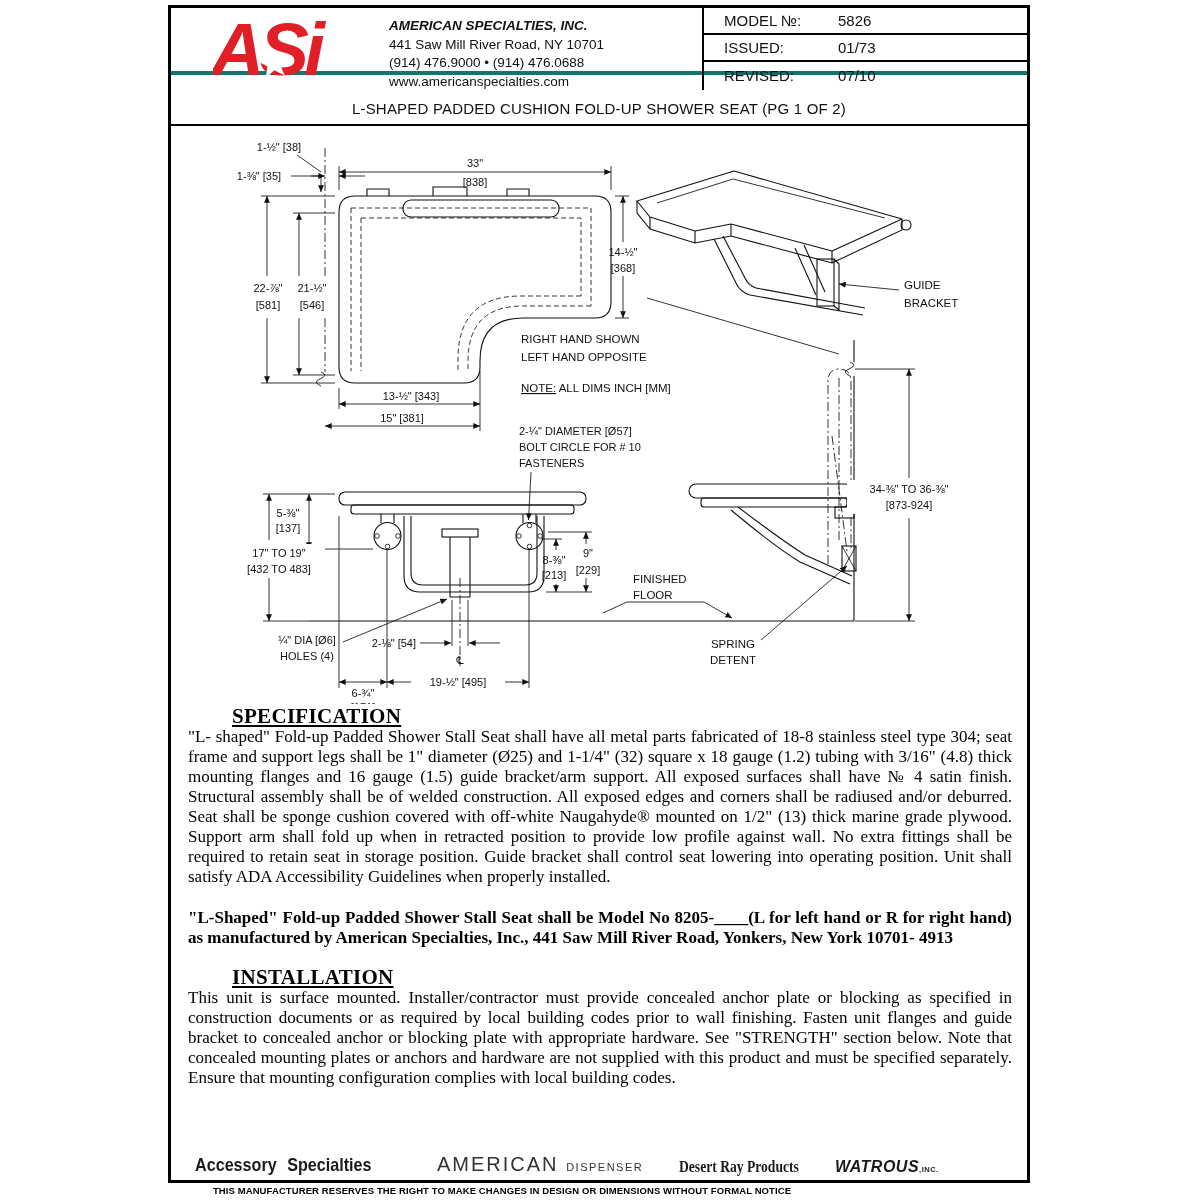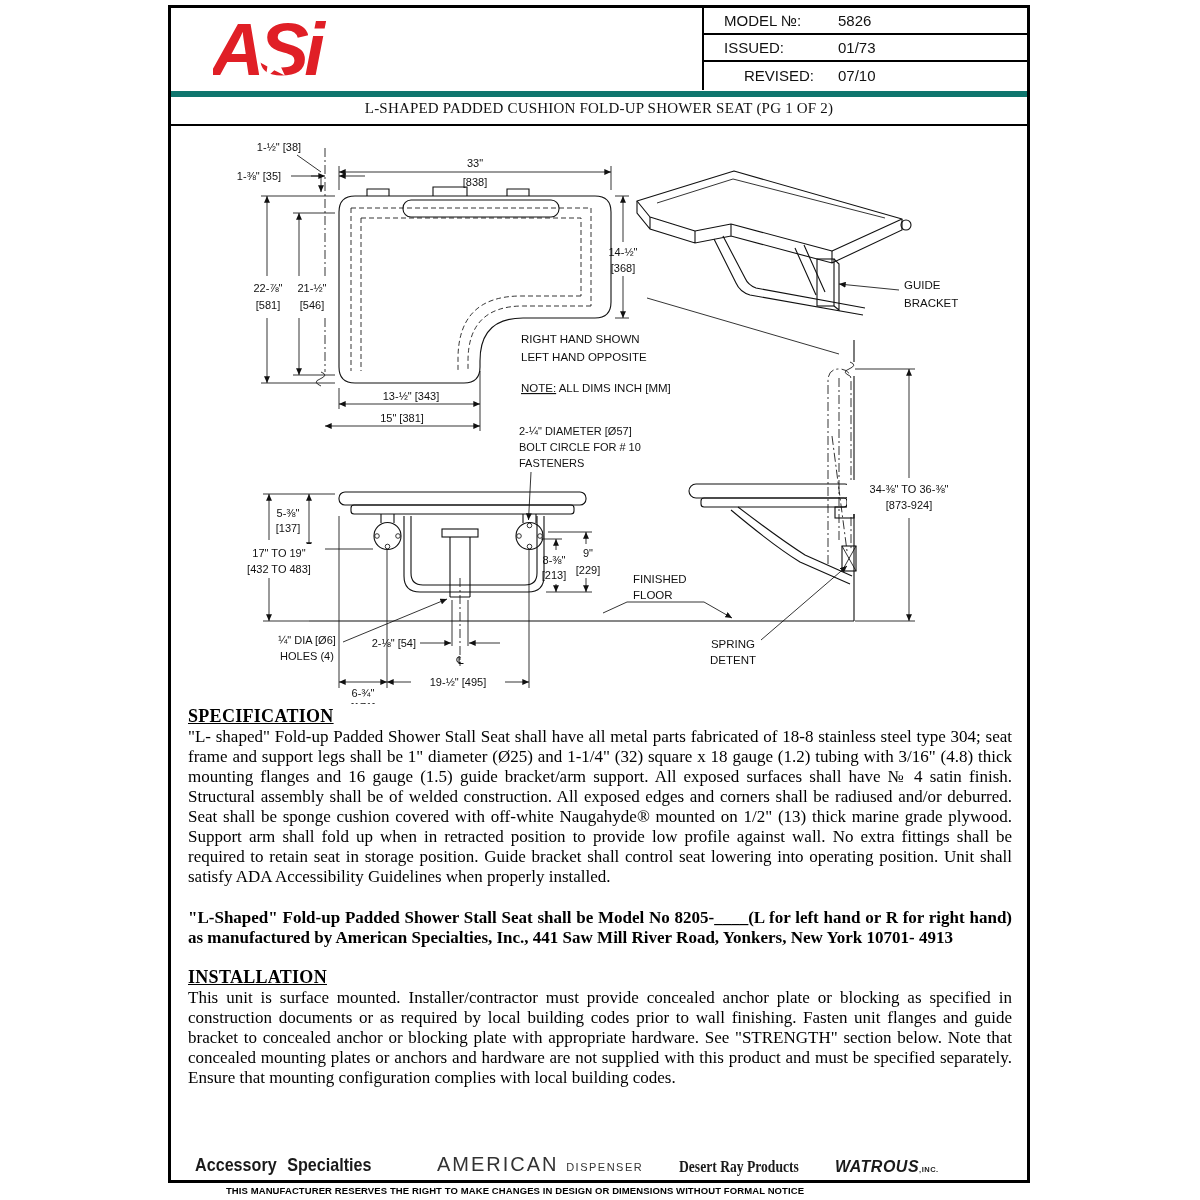--- a/index.html
+++ b/index.html
@@ -1,63 +1,69 @@
 <!DOCTYPE html>
 <html><head>
 <meta charset="utf-8">
 <style>
   html,body{margin:0;padding:0;background:#fff;}
   body{width:1200px;height:1200px;position:relative;font-family:"Liberation Sans","DejaVu Sans",sans-serif;color:#111;}
   .sheet{position:absolute;left:168px;top:5px;width:862px;height:1178px;border:3px solid #000;box-sizing:border-box;background:#fff;}
   
-  .hdr{position:absolute;left:0;top:0;width:100%;height:89px;border-bottom:6px solid #0f766e;box-sizing:border-box;}
+  .hdr{position:absolute;left:0;top:0;width:100%;height:67px;border-bottom:4px solid #0f766e;box-sizing:border-box;}
   .logo{position:absolute;left:42px;top:3px;width:150px;height:78px;}
   .co{position:absolute;left:218px;top:9px;font-size:13.5px;line-height:18.5px;}
   .co .nm{font-weight:bold;font-style:italic;}
   .mtable{position:absolute;left:531px;top:0;right:0;height:82px;border-left:2px solid #000;}
   .mrow{display:flex;height:27px;align-items:center;font-size:15px;box-sizing:border-box;border-bottom:2px solid #000;}
-  .mrow:last-child{border-bottom:none;text-align:center;}
+  .mrow:last-child{border-bottom:none;}
   .mrow .lbl{width:110px;padding-left:20px;}
   .mrow .val{padding-left:4px;}
-  .titlebar{position:absolute;left:0;top:84px;width:100%;height:34px;border-bottom:2px solid #000;box-sizing:border-box;display:flex;align-items:center;justify-content:center;font-size:15px;letter-spacing:.2px;font-family:Liberation Serif, serif;}
+  .titlebar{position:absolute;left:0;top:84px;width:100%;height:34px;border-bottom:2px solid #000;box-sizing:border-box;display:flex;align-items:center;justify-content:center;font-size:15px;letter-spacing:.2px;}
   
   .draw{position:absolute;left:0;top:118px;width:856px;height:578px;}
   .draw text{font-family:"Liberation Sans","DejaVu Sans",sans-serif;font-size:11px;fill:#111;}
   .draw text.lab{font-size:11.5px;}
   .ln{stroke:#111;stroke-width:1.1;fill:none;}
   .dim{stroke:#111;stroke-width:.85;fill:none;}
   .dd{stroke-dasharray:9 3 2 3;}
   .dsh{stroke-dasharray:5 3;}
   
   .doc{position:absolute;left:17px;width:824px;top:698px;font-family:"Liberation Serif","DejaVu Serif",serif;font-size:17px;line-height:20px;color:#000;}
-  .doc .h{font-weight:bold;text-decoration:underline;font-size:18px;letter-spacing:.3px;}
+  .doc .h{font-weight:bold;text-decoration:underline;font-size:21px;letter-spacing:.3px;margin-left:44px;}
   .doc p{margin:1px 0 0 0;text-align:justify;}
   .doc .modelnote{font-weight:bold;margin-top:21px;}
   .doc .h2{margin-top:19px;}
   
   .brands{position:absolute;left:0;bottom:1px;width:100%;height:26px;}
   .b{position:absolute;bottom:3px;white-space:nowrap;color:#1a1a1a;}
   .b1{left:24px;font-size:19px;font-weight:bold;transform:scaleX(.85);transform-origin:left bottom;word-spacing:7px;}
   .b2{left:266px;font-size:20px;letter-spacing:2px;color:#333;}
   .b2 .sub{font-size:11px;letter-spacing:1.5px;}
   .b3{left:508px;font-family:"Liberation Serif","DejaVu Serif",serif;font-size:16px;font-weight:600;transform:scaleX(.85);transform-origin:left bottom;}
   .b4{left:664px;font-size:16px;font-weight:700;font-style:italic;letter-spacing:.5px;}
   .b4 .sub{font-size:7.5px;font-style:normal;}
-  .disc{position:absolute;left:0;top:1185px;width:1004px;text-align:center;font-size:9.5px;font-weight:bold;letter-spacing:.1px;color:#000;padding-left:13px;}
+  .disc{position:absolute;left:0;top:1185px;width:1004px;text-align:center;font-size:9.5px;font-weight:bold;letter-spacing:.1px;color:#000;}
 </style>
 </head>
 <body>
 
 <div class="sheet">
 
   <div class="hdr">
     <svg class="logo" viewBox="0 0 150 80">
       <text x="-4" y="66" font-family="Liberation Sans, DejaVu Sans, sans-serif" font-size="76" font-weight="900" font-style="italic" letter-spacing="-5" fill="#E01F26">ASi</text>
       <path transform="translate(60,54) rotate(-8)" fill="#fff" d="M0,-17 L4,-5.5 L16.17,-5.25 L6.47,2.1 L9.99,13.75 L0,6.8 L-9.99,13.75 L-6.47,2.1 L-16.17,-5.25 L-4,-5.5 Z"></path>
     </svg>
+    <div class="co">
+      <div class="nm">AMERICAN SPECIALTIES, INC.</div>
+      <div>441 Saw Mill River Road, NY 10701</div>
+      <div>(914) 476.9000 • (914) 476.0688</div>
+      <div>www.americanspecialties.com</div>
+    </div>
     <div class="mtable">
       <div class="mrow">
         <span class="lbl">MODEL №:</span>
         <span class="val">5826</span>
       </div>
       <div class="mrow">
         <span class="lbl">ISSUED:</span>
         <span class="val">01/73</span>
       </div>
       <div class="mrow">

